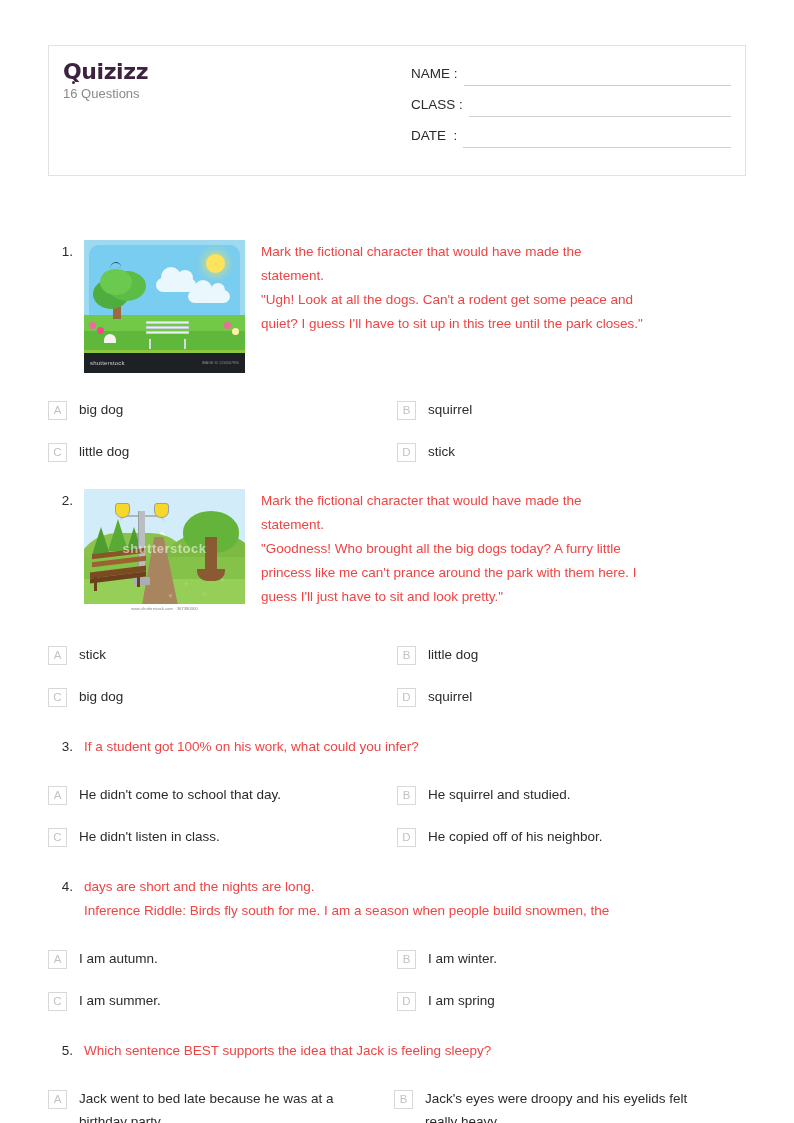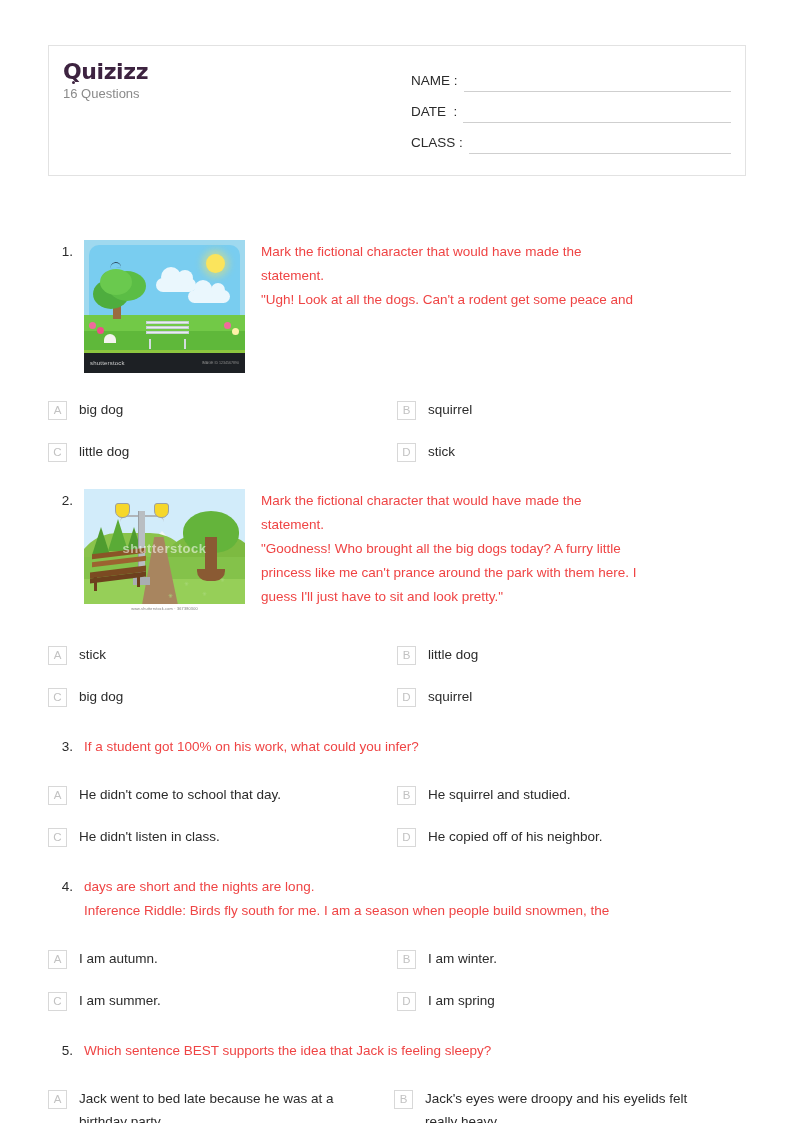--- a/index.html
+++ b/index.html
@@ -72,21 +72,21 @@
     font-size: 13px;
     color: #8a8a8a;
     line-height: 1.25;
   }
   .header-right {
     flex: 1;
     padding: 20px 14px 0 10px;
   }
   .field-row {
     display: flex;
-    align-items: center;
+    align-items: flex-start;
     height: 31px;
   }
   .field-label {
     font-size: 13.5px;
     color: #2b2b2b;
     white-space: pre;
     padding-bottom: 3px;
   }
   .field-line {
     flex: 1;
@@ -368,25 +368,25 @@
       </div>
       <div class="quiz-count">16 Questions</div>
     </div>
 
     <div class="header-right">
       <div class="field-row">
         <span class="field-label">NAME :</span>
         <span class="field-line"></span>
       </div>
       <div class="field-row">
+        <span class="field-label">CLASS :</span>
+        <span class="field-line"></span>
+      </div>
+      <div class="field-row">
         <span class="field-label">DATE  :</span>
-        <span class="field-line"></span>
-      </div>
-      <div class="field-row">
-        <span class="field-label">CLASS :</span>
         <span class="field-line"></span>
       </div>
     </div>
 
   </div>
 
   <div class="q-block" style="top:240px;">
     <div class="q-row">
       <div class="q-num">1.</div>
       <div class="q-thumb-wrap">
@@ -421,20 +421,21 @@
             <span class="wm-text">shutterstock</span>
             <span class="wm-right">IMAGE ID
 1234567890</span>
           </div>
         </div>
       </div>
       <div class="q-text">
         <span class="line">Mark the fictional character that would have made the</span>
         <span class="line">statement.</span>
         <span class="line">"Ugh! Look at all the dogs. Can't a rodent get some peace and</span>
+        <span class="line">quiet? I guess I'll have to sit up in this tree until the park closes."</span>
       </div>
     </div>
   </div>
 
   <div class="opts" style="top:398px;">
     <div class="opt-row">
       <div class="opt">
         <div class="opt-letter">A</div>
         <div class="opt-text">big dog</div>
       </div>

